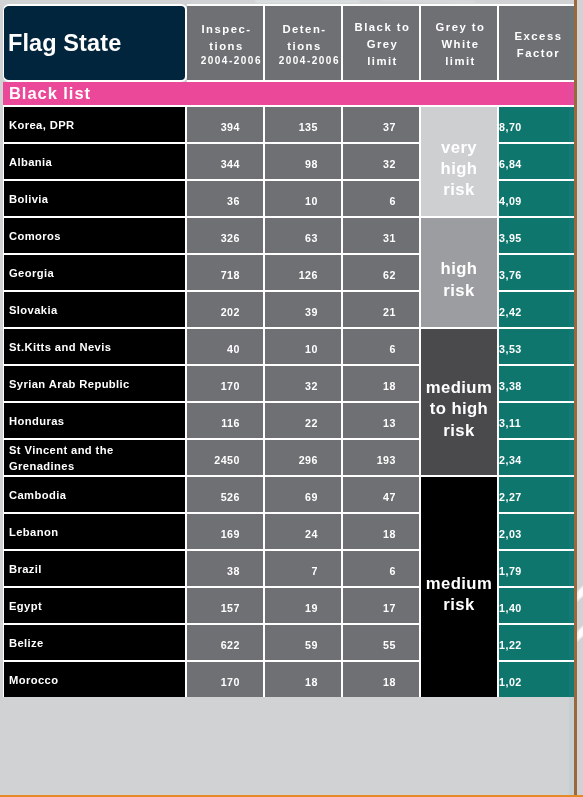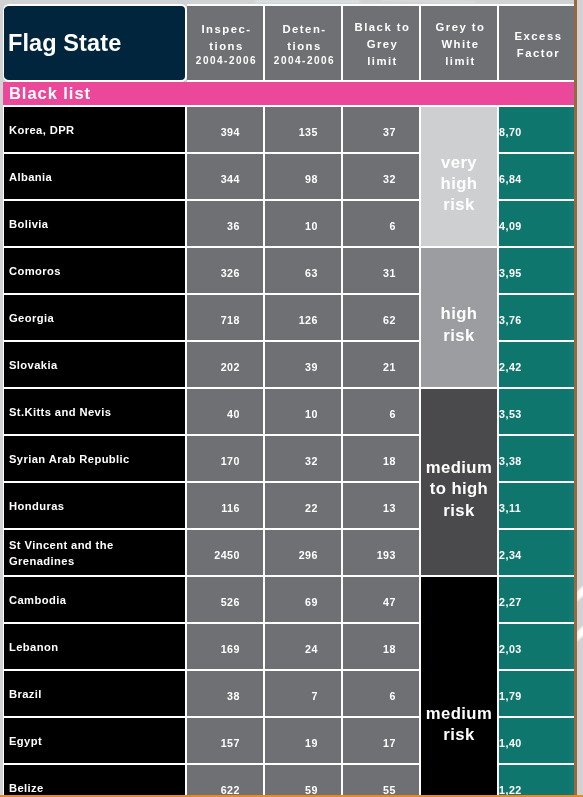--- a/index.html
+++ b/index.html
@@ -15,29 +15,29 @@
   table.tbl td.name{padding:0 18px 0 5px;}
   table.tbl td.sect{padding-left:6px;}
   table.tbl td.risk{padding-top:14px;}
   table.tbl td.num{padding:4px 23px 0 0;}
   table.tbl td.xf{padding:4px 24px 0 0;}
   table.tbl th.hdflag{padding-left:4px;}
   table.tbl th.hd{padding-left:4px;padding-right:1px;padding-top:3px;}
 
   .hd{background:#6e7073;color:#fff;text-align:center;font-weight:bold;
       font-size:11.3px;line-height:16.8px;letter-spacing:1.5px;padding-right:1px;}
-  .hd .sub{font-size:10px;line-height:14px;letter-spacing:1.5px;display:block;margin-top:0px;}
+  .hd .sub{font-size:10px;line-height:14px;letter-spacing:1.5px;display:block;margin-top:0px;text-align:right;}
   .hdflag{background:#00253c;color:#fff;text-align:left;font-weight:bold;
       font-size:23.5px;line-height:26px;padding-left:10px;letter-spacing:0.1px;border-radius:6px;}
 
   .sect{background:#ec4899;color:#fff;font-weight:bold;font-size:16.5px;
         letter-spacing:0.95px;height:23px;}
 
   .name{background:#000;color:#fff;font-weight:bold;font-size:11.2px;
-        letter-spacing:0.4px;padding-left:9px;padding-right:14px;line-height:16px;height:47px;}
+        letter-spacing:0.4px;padding-left:9px;padding-right:14px;line-height:16px;height:37px;}
   .num{background:#6e7073;color:#fff;font-weight:bold;font-size:10.7px;
        text-align:right;letter-spacing:0.5px;}
   .risk{color:#fff;font-weight:bold;font-size:16.7px;line-height:21.2px;
         text-align:center;letter-spacing:0.4px;}
   .xf{background:#0f766e;color:#fff;font-weight:bold;font-size:10.7px;
       text-align:left;letter-spacing:0.5px;}
 
   
   .bt{border-top:2px solid #fff;}
   .bl{border-left:1px solid #fff;}

